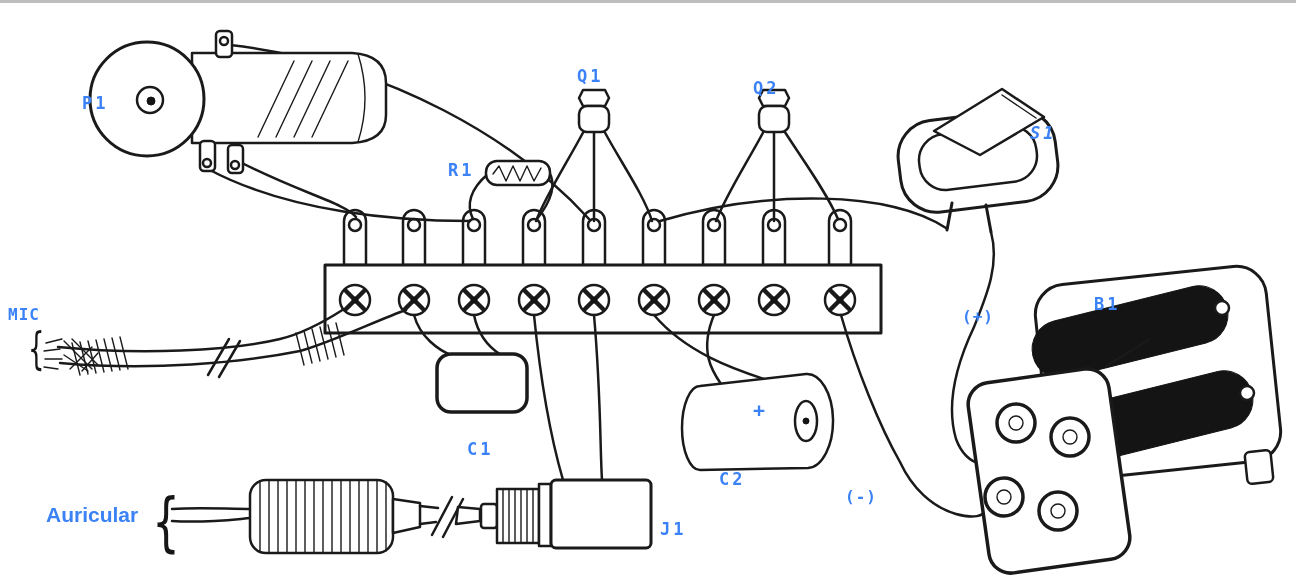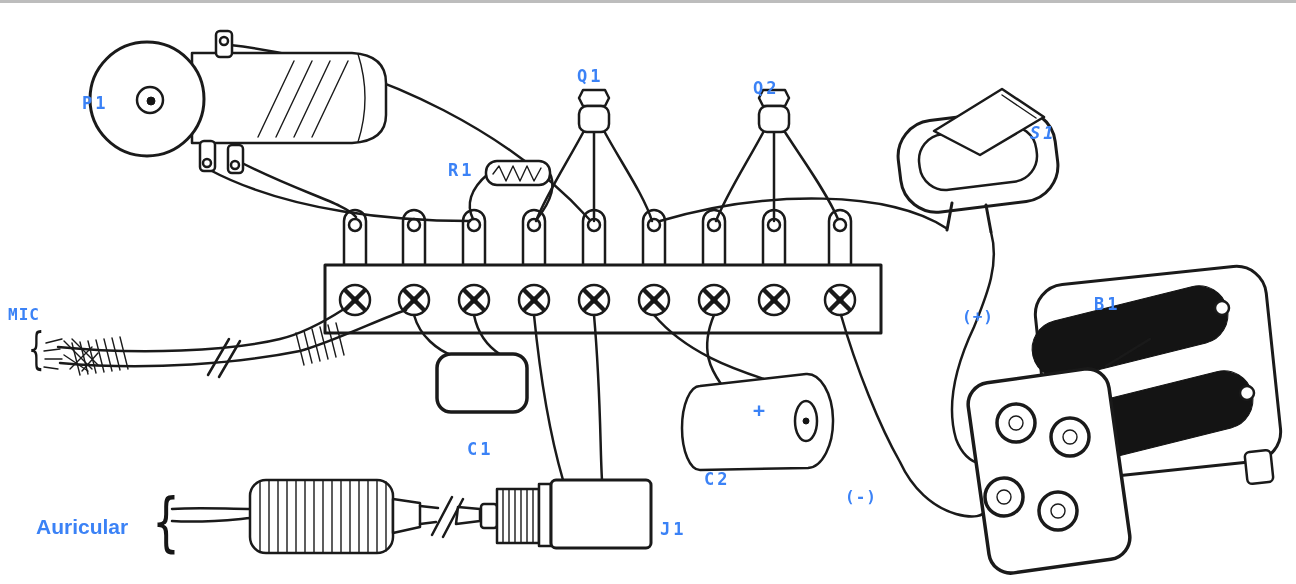--- a/index.html
+++ b/index.html
@@ -203,23 +203,23 @@
   </g>
 </svg>
 
 <span class="lbl" style="left:82px;top:90px;">P1</span>
 <span class="lbl" style="left:577px;top:63px;">Q1</span>
 <span class="lbl" style="left:753px;top:75px;">Q2</span>
 <span class="lbl" style="left:448px;top:157px;">R1</span>
 <span class="lbl" style="left:1030px;top:120px;font-style:italic;">S1</span>
 <span class="lbl" style="left:1094px;top:291px;">B1</span>
 <span class="lbl" style="left:467px;top:400px;margin-top:36px;">C1</span>
-<span class="lbl" style="left:704px;top:466px;">C2</span>
+<span class="lbl" style="left:719px;top:466px;">C2</span>
 <span class="lbl" style="left:660px;top:516px;">J1</span>
 <span class="lbl md" style="left:8px;top:302px;">MIC</span>
-<span class="lbl auricular" style="left:36px;top:500px;margin-top:12px;">Auricular</span>
+<span class="lbl auricular" style="left:46px;top:500px;">Auricular</span>
 <span class="lbl md" style="left:962px;top:304px;">(+)</span>
 <span class="lbl md" style="left:845px;top:484px;">(-)</span>
 <span class="lbl plusmark" style="left:753px;top:395px;">+</span>
 <span class="brace brace-big" style="left:152px;top:482px;">{</span>
 <span class="brace brace-sm" style="left:28px;top:320px;">{</span>
 
 </div>
 
 </body></html>

